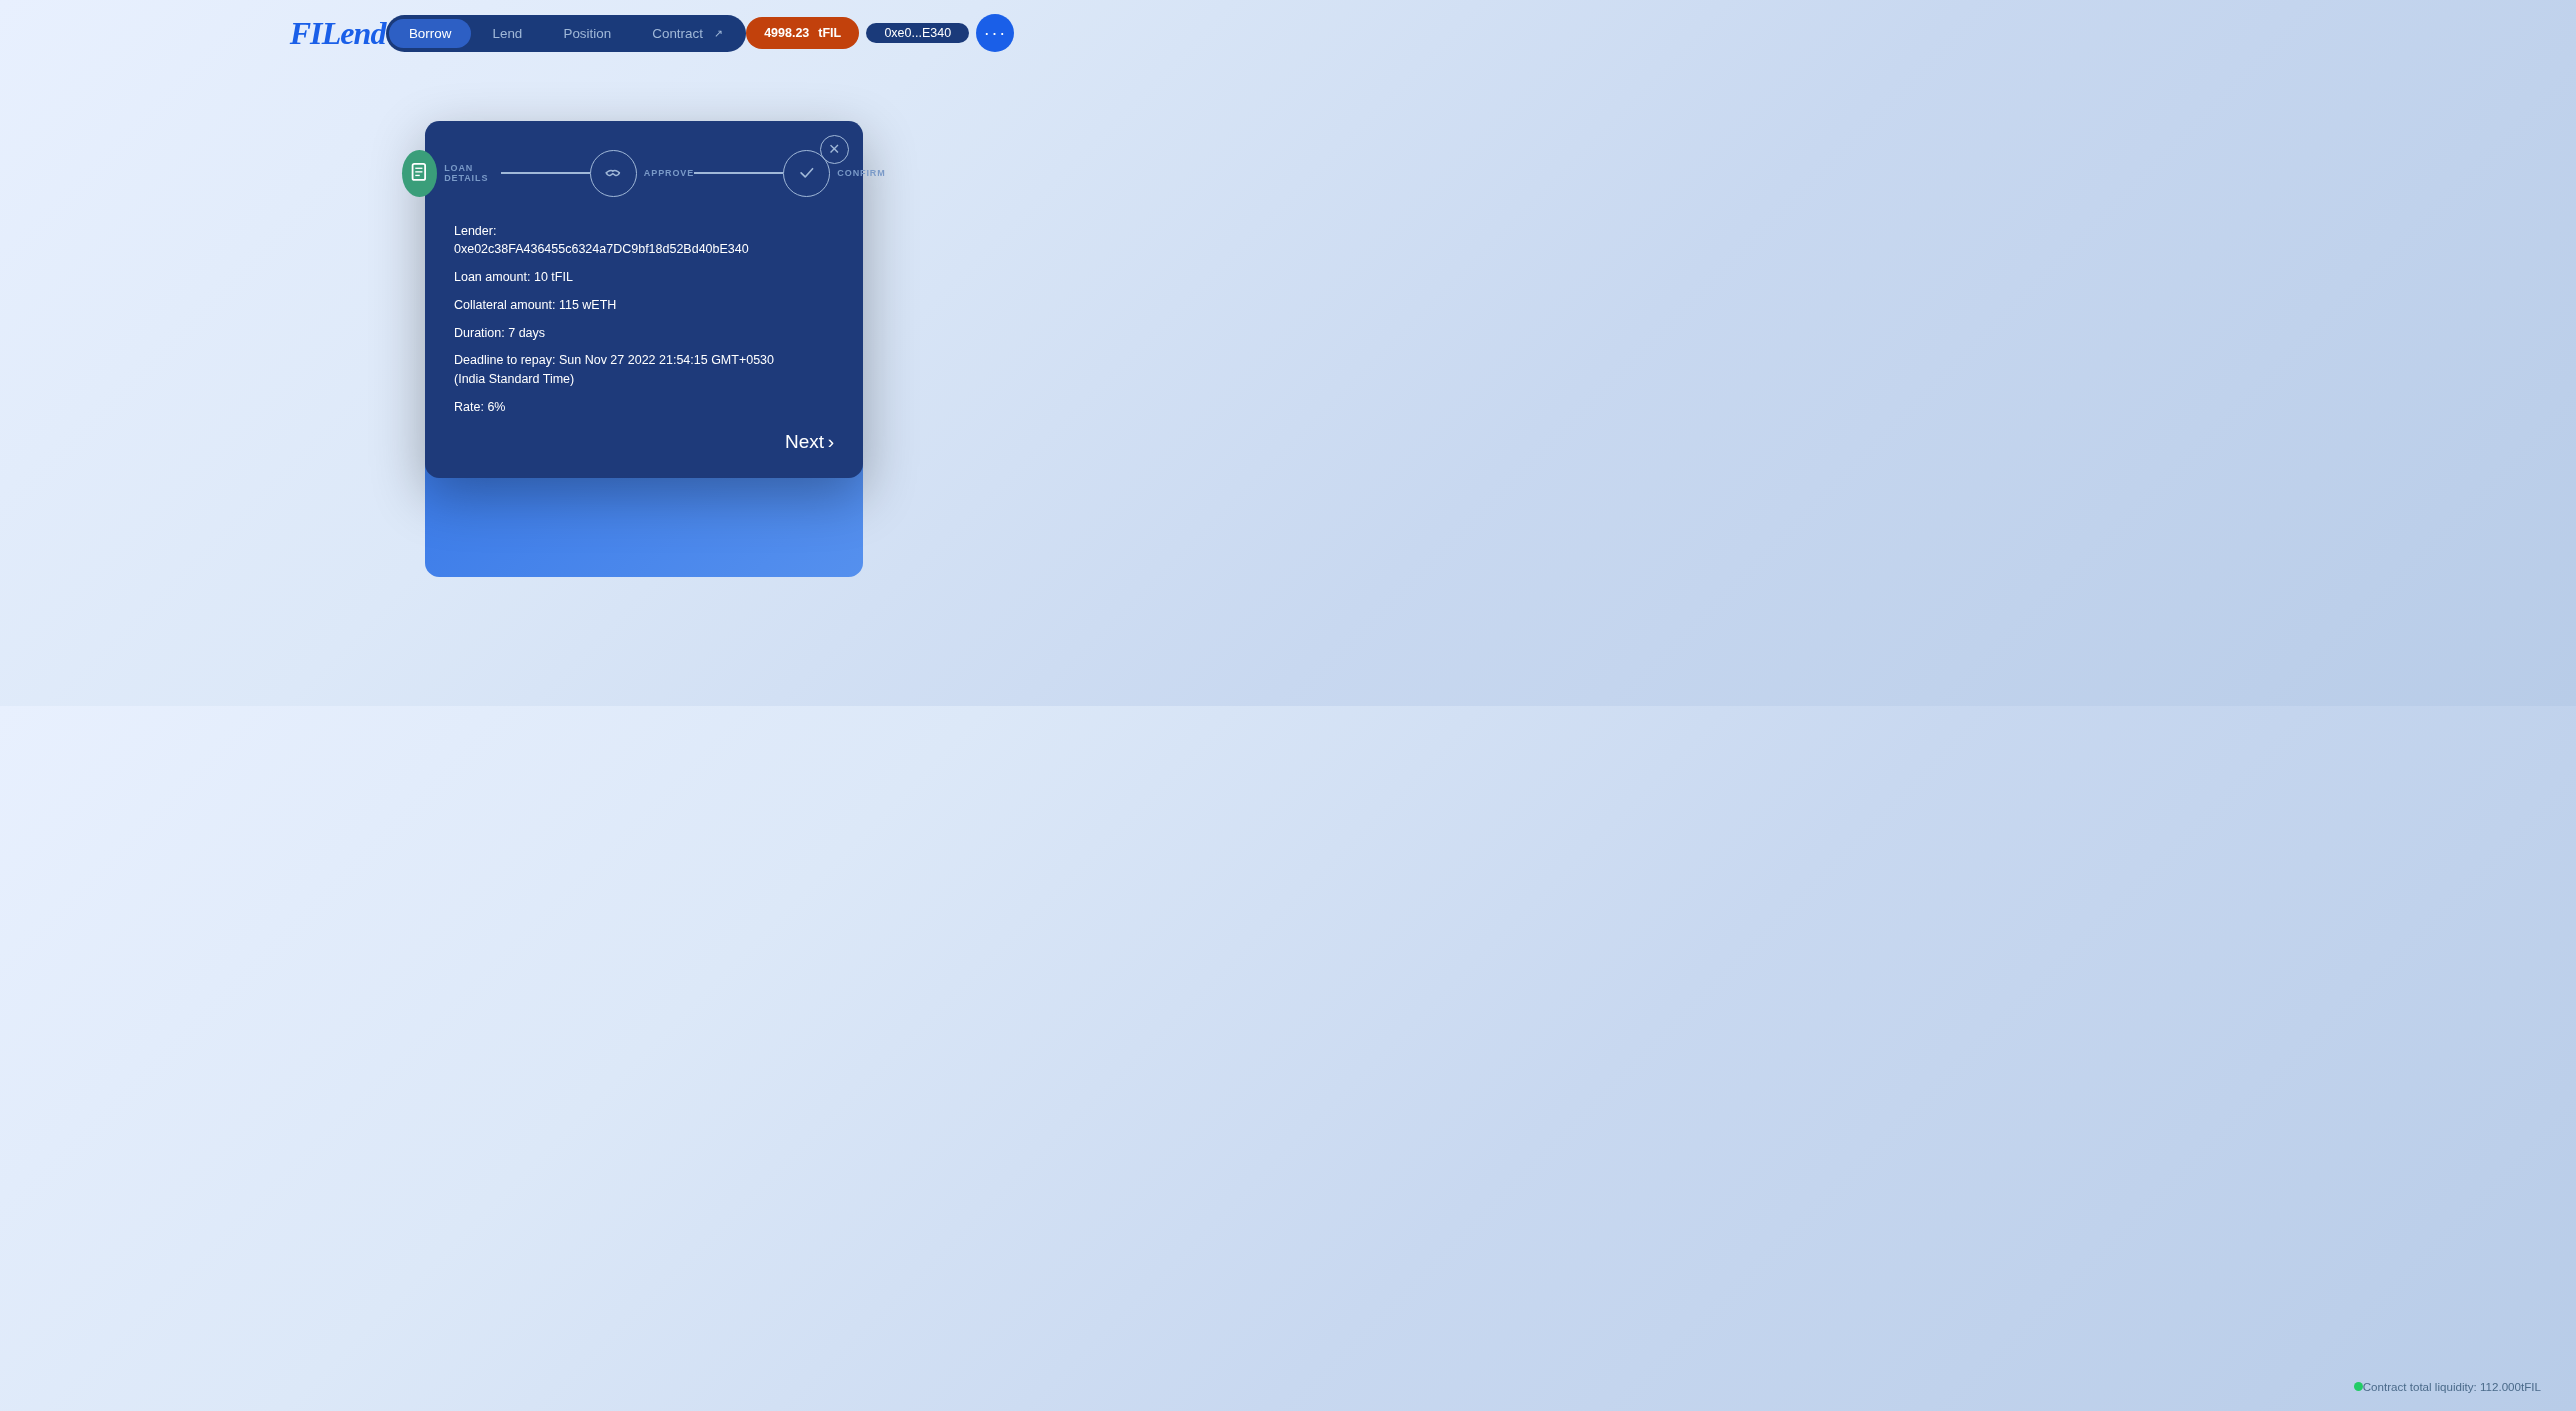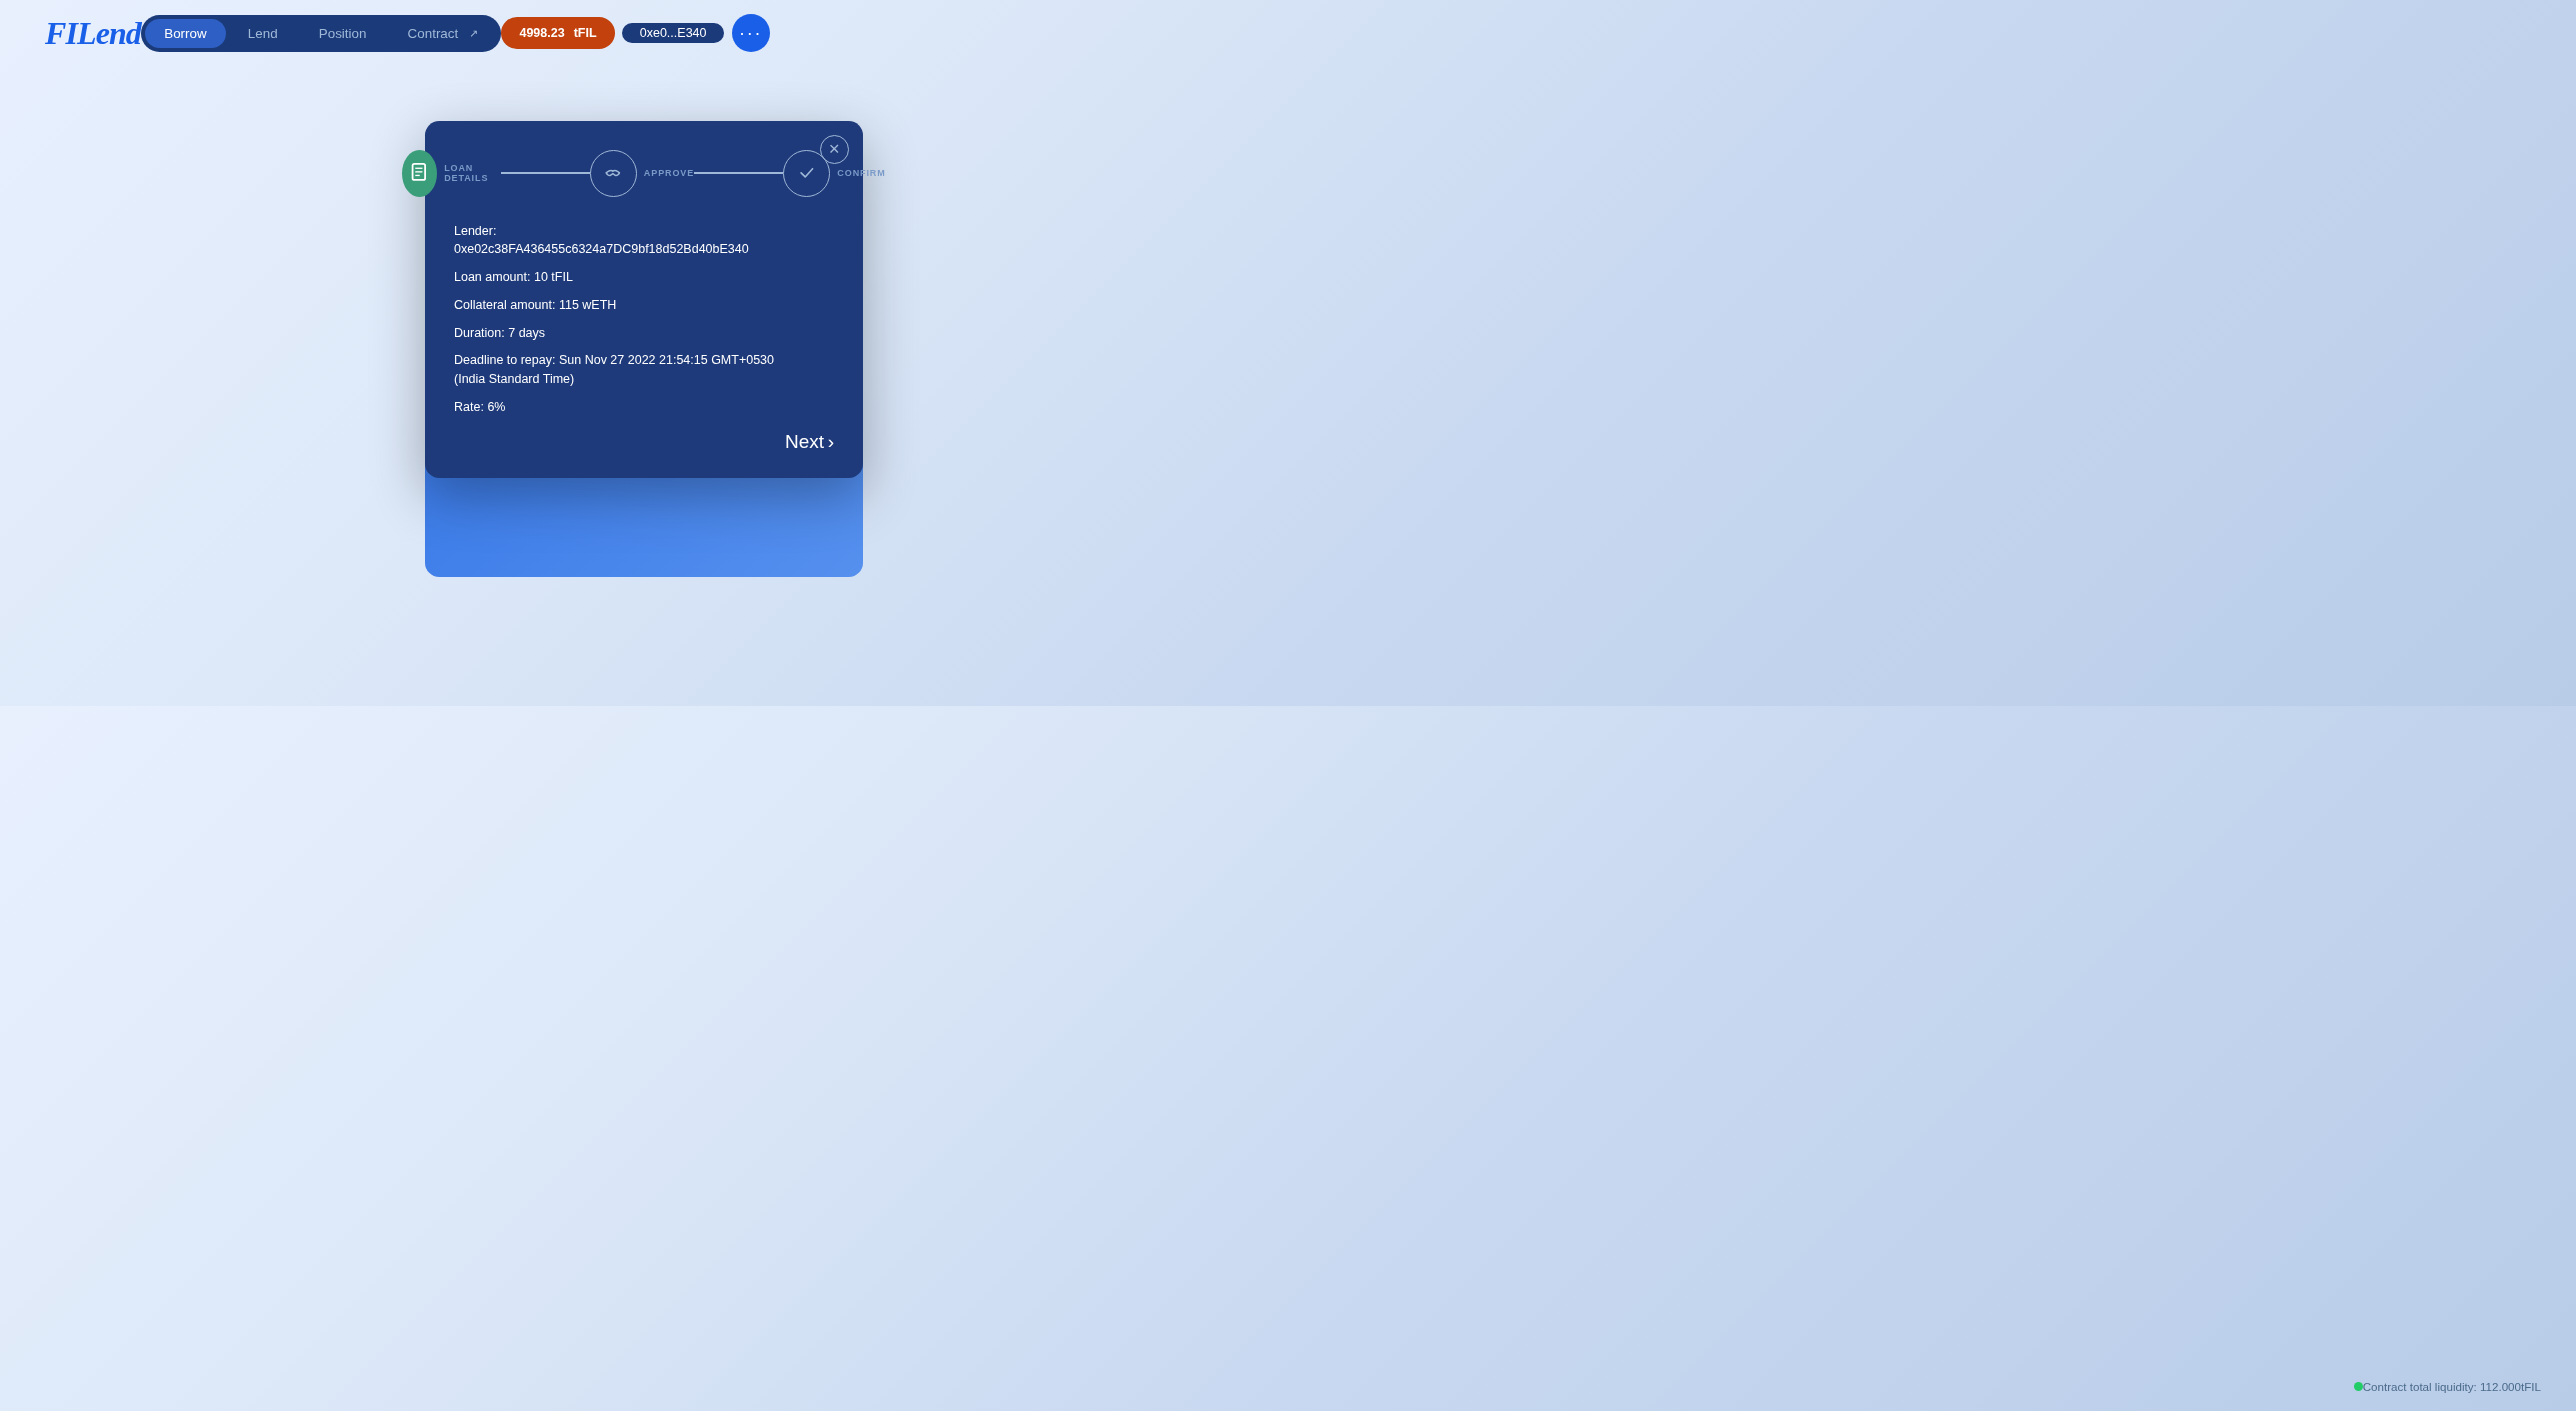--- a/index.html
+++ b/index.html
@@ -10,21 +10,21 @@
       background: linear-gradient(135deg, #e8f0fe 0%, #dce8f8 30%, #c8d8f0 60%, #b8cce8 100%);
       font-family: -apple-system, BlinkMacSystemFont, 'Segoe UI', sans-serif;
       overflow: hidden;
       position: relative;
     }
 
     
     .header {
       display: flex;
       align-items: center;
-      justify-content: flex-start;
+      justify-content: center;
       padding: 14.3px 29px;
       position: relative;
       z-index: 10;
       margin-left: 16px;
     }
 
     .logo {
       font-size: 32px;
       font-weight: bold;
       color: #1a5fe8;

